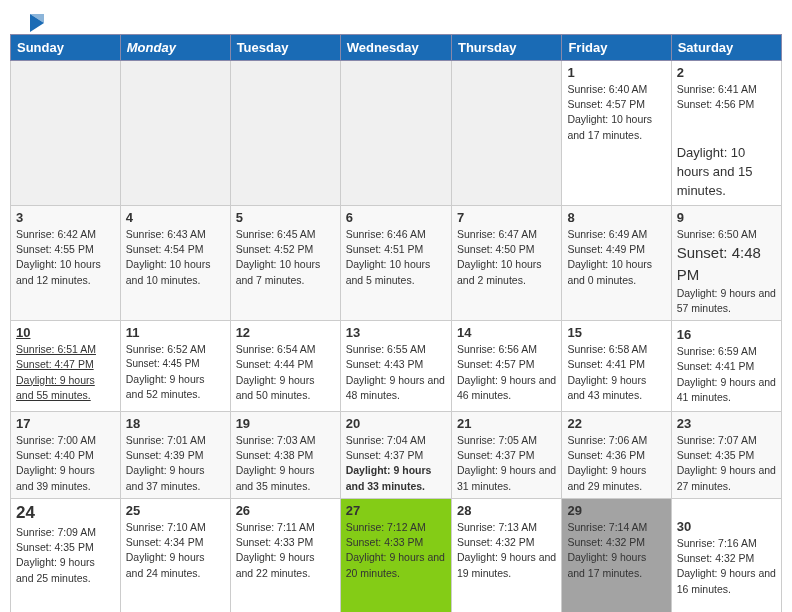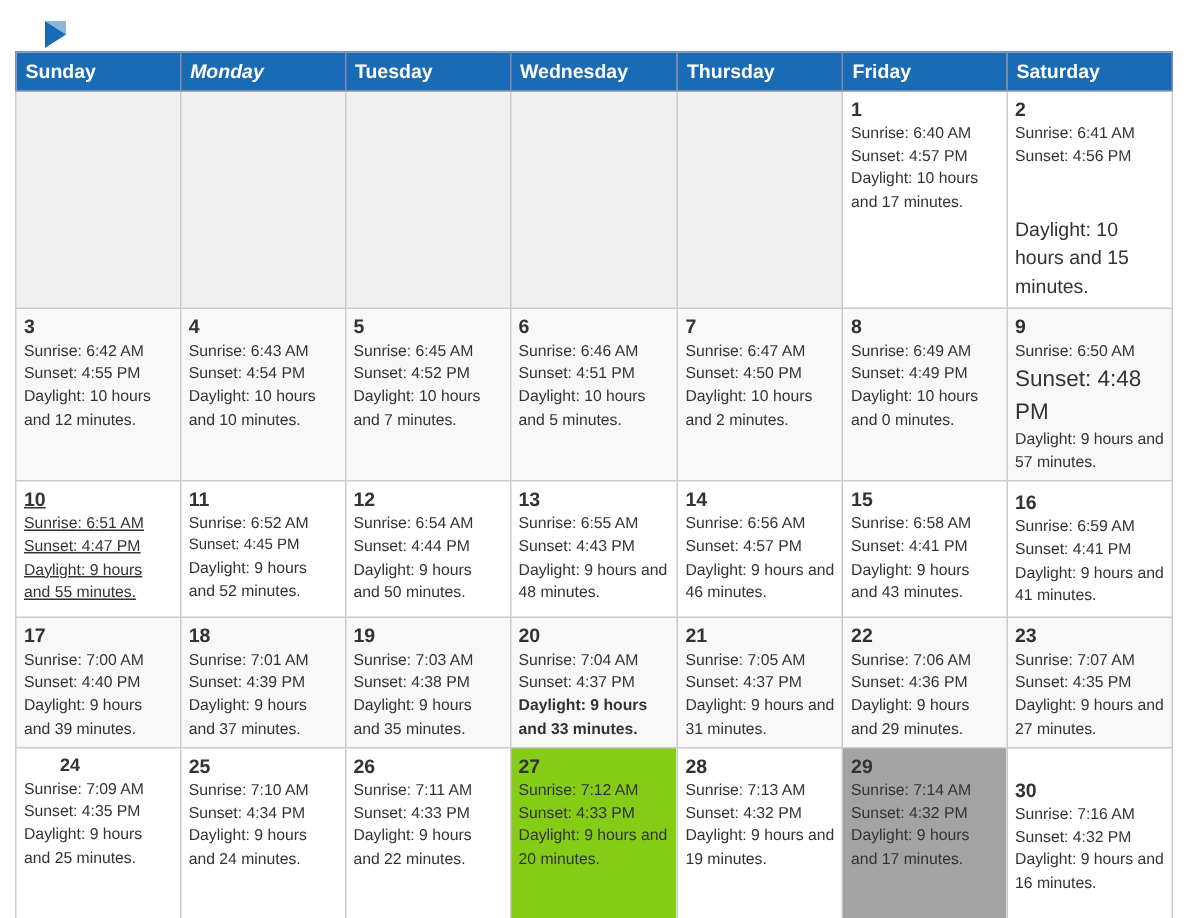--- a/index.html
+++ b/index.html
@@ -186,21 +186,21 @@
         </td>
         <td style="border: 1px solid rgb(204, 204, 204); vertical-align: top; padding: 4px 5px; width: 113px; min-height: 75px; font-size: 10.5px; color: rgb(51, 51, 51); background: rgb(248, 248, 248);">
           <span style="font-size: 13px; font-weight: bold; display: block; margin-bottom: 2px;">23</span>
           <div style="font-size: 10.5px; line-height: 1.45; color: rgb(51, 51, 51);">Sunrise: 7:07 AM</div>
           <div style="font-size: 10.5px; line-height: 1.45; color: rgb(51, 51, 51);">Sunset: 4:35 PM</div>
           <div style="font-size: 10.5px; line-height: 1.45; color: rgb(51, 51, 51);">Daylight: 9 hours and 27 minutes.</div>
         </td>
       </tr>
       <tr>
         <td style="border: 1px solid rgb(204, 204, 204); vertical-align: top; padding: 4px 5px; width: 113px; min-height: 75px; font-size: 10.5px; color: rgb(51, 51, 51); background: rgb(255, 255, 255);">
-          <span style="font-size: 12px; font-weight: bold; display: block; margin-bottom: 2px; margin-left: 24px;">24</span>
+          <span style="font-size: 17px; font-weight: bold; display: block; margin-bottom: 2px;">24</span>
           <div style="font-size: 10.5px; line-height: 1.45; color: rgb(51, 51, 51);">Sunrise: 7:09 AM</div>
           <div style="font-size: 10.5px; line-height: 1.45; color: rgb(51, 51, 51);">Sunset: 4:35 PM</div>
           <div style="font-size: 10.5px; line-height: 1.45; color: rgb(51, 51, 51);">Daylight: 9 hours and 25 minutes.</div>
         </td>
         <td style="border: 1px solid rgb(204, 204, 204); vertical-align: top; padding: 4px 5px; width: 113px; min-height: 75px; font-size: 10.5px; color: rgb(51, 51, 51); background: rgb(255, 255, 255);">
           <span style="font-size: 13px; font-weight: bold; display: block; margin-bottom: 2px;">25</span>
           <div style="font-size: 10.5px; line-height: 1.45; color: rgb(51, 51, 51);">Sunrise: 7:10 AM</div>
           <div style="font-size: 10.5px; line-height: 1.45; color: rgb(51, 51, 51);">Sunset: 4:34 PM</div>
           <div style="font-size: 10.5px; line-height: 1.45; color: rgb(51, 51, 51);">Daylight: 9 hours and 24 minutes.</div>
         </td>

